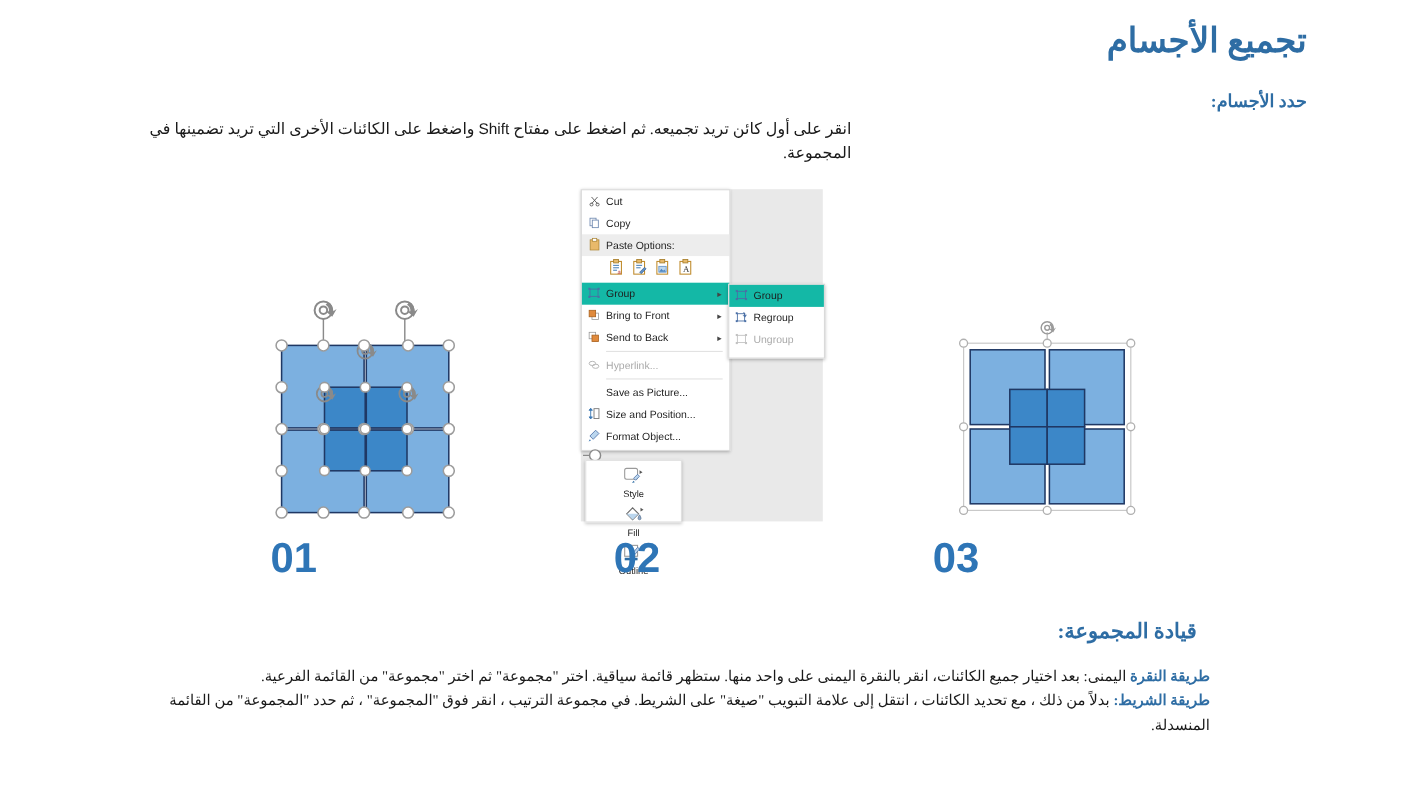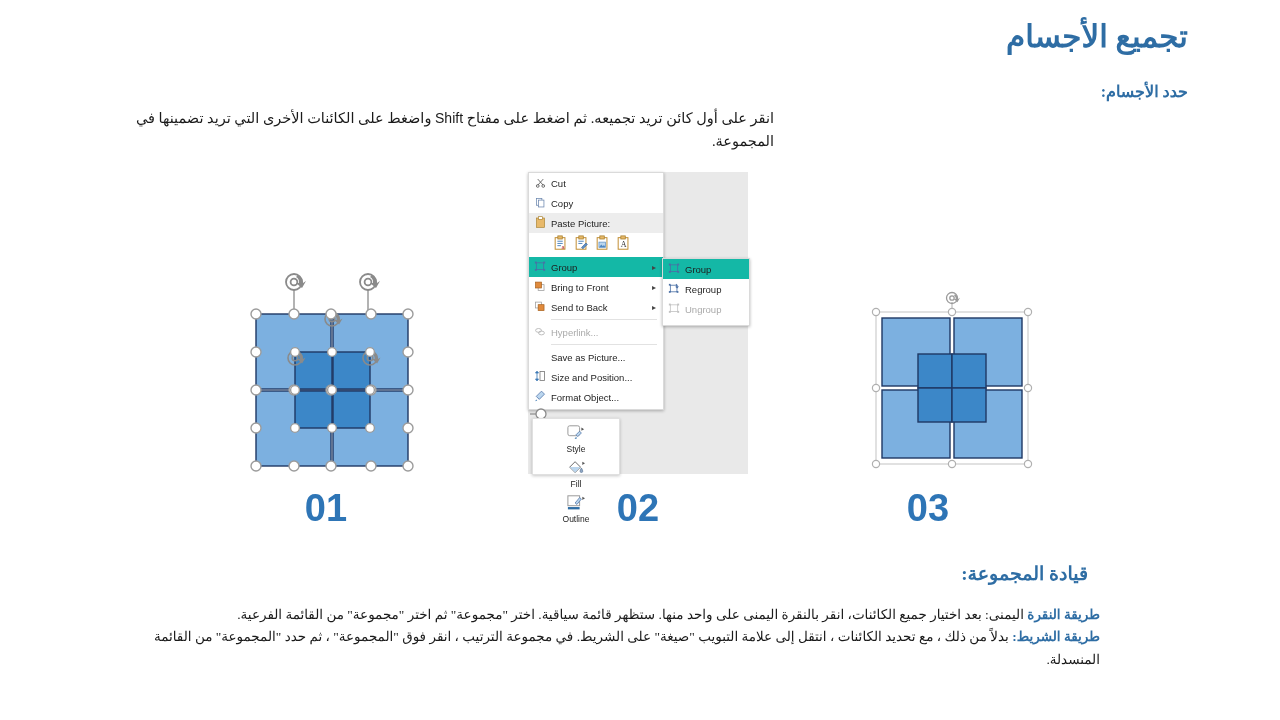--- a/index.html
+++ b/index.html
@@ -27,21 +27,21 @@
   #intro-par{
     position:absolute;left:88px;top:107px;width:686px;
     direction:rtl;text-align:right;
     font-family:"Liberation Serif","DejaVu Serif",serif;
     font-size:14.5px;color:#1a1a1a;line-height:1.55;
   }
   #intro-par .kw{font-family:"Liberation Sans",sans-serif;font-size:14px;}
 
   
   .step-num{
-    position:absolute;width:160px;text-align:center;
+    position:absolute;width:160px;text-align:left;
     font-family:"Liberation Sans","DejaVu Sans",sans-serif;
     font-weight:bold;font-size:38px;color:#2E75B6;direction:ltr;
   }
   #step-num-01{left:246px;top:487px;}
   #step-num-02{left:558px;top:487px;}
   #step-num-03{left:848px;top:487px;}
 
   
   .art{position:absolute;}
 
@@ -231,21 +231,21 @@
       <span class="arr"></span>
     </div>
 
     <div class="paste-hdr">
       <span class="ic">
         <svg width="11" height="12" viewBox="0 0 16 18">
             <rect x="2" y="3" width="12" height="14" fill="#E8B96A" stroke="#A9812F" stroke-width="1"></rect>
             <rect x="5" y="1" width="6" height="4" fill="#fff" stroke="#A9812F" stroke-width="1"></rect>
           </svg>
       </span>
-      <span class="lb">Paste Picture:</span>
+      <span class="lb">Paste Options:</span>
     </div>
 
     <div class="paste-row">
       <span>
         <svg width="15" height="16" viewBox="0 0 16 18">
             <rect x="2" y="3" width="11" height="13" fill="#fff" stroke="#C08C2E" stroke-width="1.1"></rect>
             <rect x="5" y="1" width="5" height="3.5" fill="#E8B96A" stroke="#A9812F" stroke-width=".9"></rect>
             <g stroke="#3C78B4" stroke-width="1">
               <line x1="4.5" y1="7" x2="10.5" y2="7"></line>
               <line x1="4.5" y1="9.5" x2="10.5" y2="9.5"></line>

